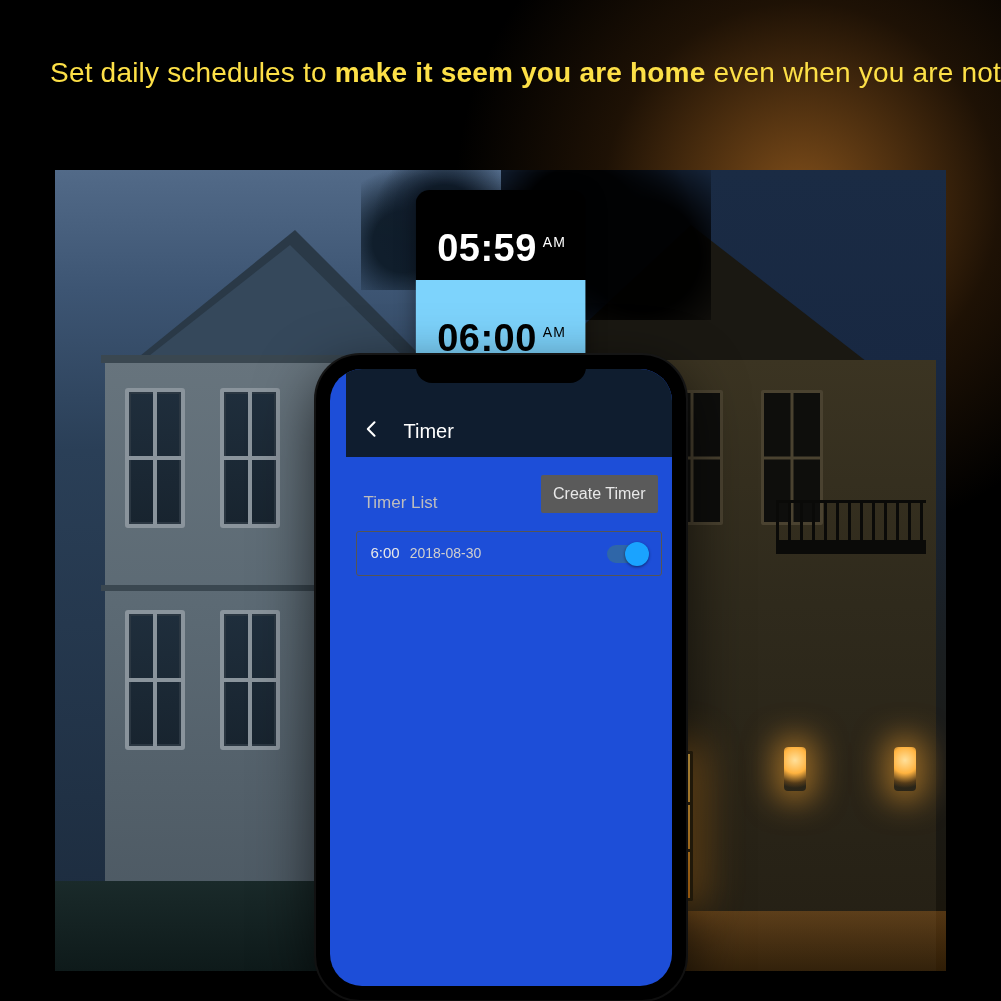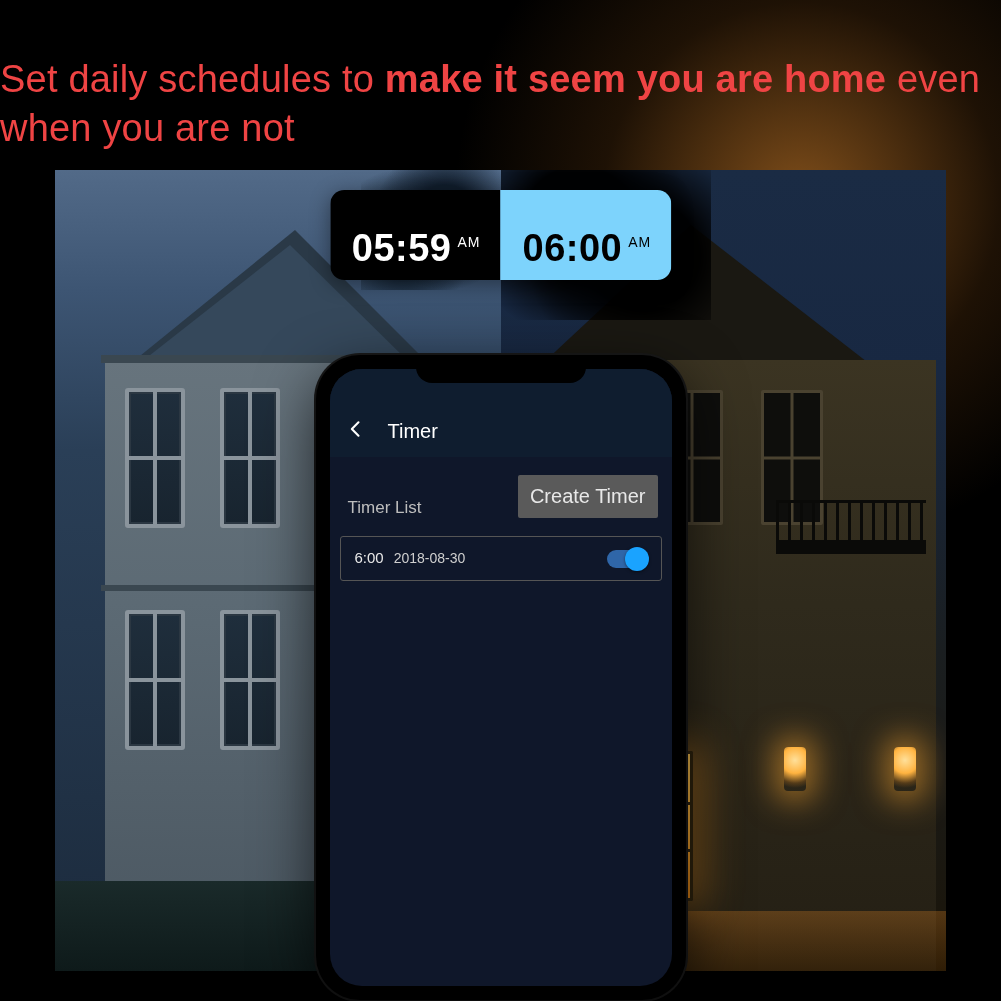--- a/index.html
+++ b/index.html
@@ -12,23 +12,23 @@
     position: absolute;
     top: -150px; right: -150px;
     width: 700px; height: 700px;
     background: radial-gradient(circle at center, rgba(196,120,40,0.65) 0%, rgba(120,70,20,0.25) 40%, rgba(0,0,0,0) 70%);
     pointer-events: none;
   }
   .headline {
     position: absolute;
     top: 55px;
     left: 0; right: 0;
-    text-align: left;
-    color: #ef4444;
-    font-size: 38px;
+    text-align: right;
+    color: #fde047;
+    font-size: 28px;
     line-height: 1.3;
     font-weight: 300;
     letter-spacing: 0.2px;
   }
   .headline b { font-weight: 700; }
   .scene {
     position: absolute;
     top: 170px;
     left: 55px;
     right: 55px;
@@ -156,20 +156,21 @@
   .time-badges {
     position: absolute;
     top: 190px;
     left: 50%;
     transform: translateX(-50%);
     display: flex;
     border-radius: 14px;
     overflow: hidden;
     box-shadow: 0 4px 20px rgba(0,0,0,0.4);
     z-index: 5;
+    flex-direction: column;
   }
   .badge {
     display: flex;
     align-items: baseline;
     padding: 10px 20px 10px 22px;
     gap: 6px;
   }
   .badge.dark { background:#000; color:#fff; }
   .badge.light { background:#7dd3fc; color:#000; }
   .badge .time { font-size: 38px; font-weight: 600; letter-spacing: 0.5px; }
@@ -184,24 +185,25 @@
     width: 370px;
     height: 645px;
     background: #000;
     border-radius: 44px;
     padding: 14px;
     box-shadow: 0 20px 60px rgba(0,0,0,0.7), 0 0 0 2px #1a1a1a;
     z-index: 10;
   }
   .screen {
     width: 100%; height: 100%;
-    background: #0f172a;
+    background: #1d4ed8;
     border-radius: 32px;
     overflow: hidden;
     position: relative;
+    padding-left: 16px;
   }
   .notch {
     position: absolute; top: 0; left: 50%; transform: translateX(-50%);
     width: 170px; height: 28px;
     background: #000;
     border-bottom-left-radius: 16px;
     border-bottom-right-radius: 16px;
     z-index: 5;
   }
   .app-header {
@@ -221,21 +223,21 @@
     justify-content: space-between;
     padding: 18px 14px 14px 18px;
     color: #c7c7c7;
   }
   .list-header .label { font-size: 17px; color:#bdbdbd; }
   .create-btn {
     background: #5a5a5a;
     color: #e8e8e8;
     border: none;
     padding: 10px 12px;
-    font-size: 20px;
+    font-size: 16px;
     border-radius: 2px;
     cursor: pointer;
   }
   .timer-item {
     margin: 4px 10px;
     border: 1px solid #555;
     border-radius: 3px;
     padding: 12px 14px 14px 14px;
     color: #e8e8e8;
     position: relative;

